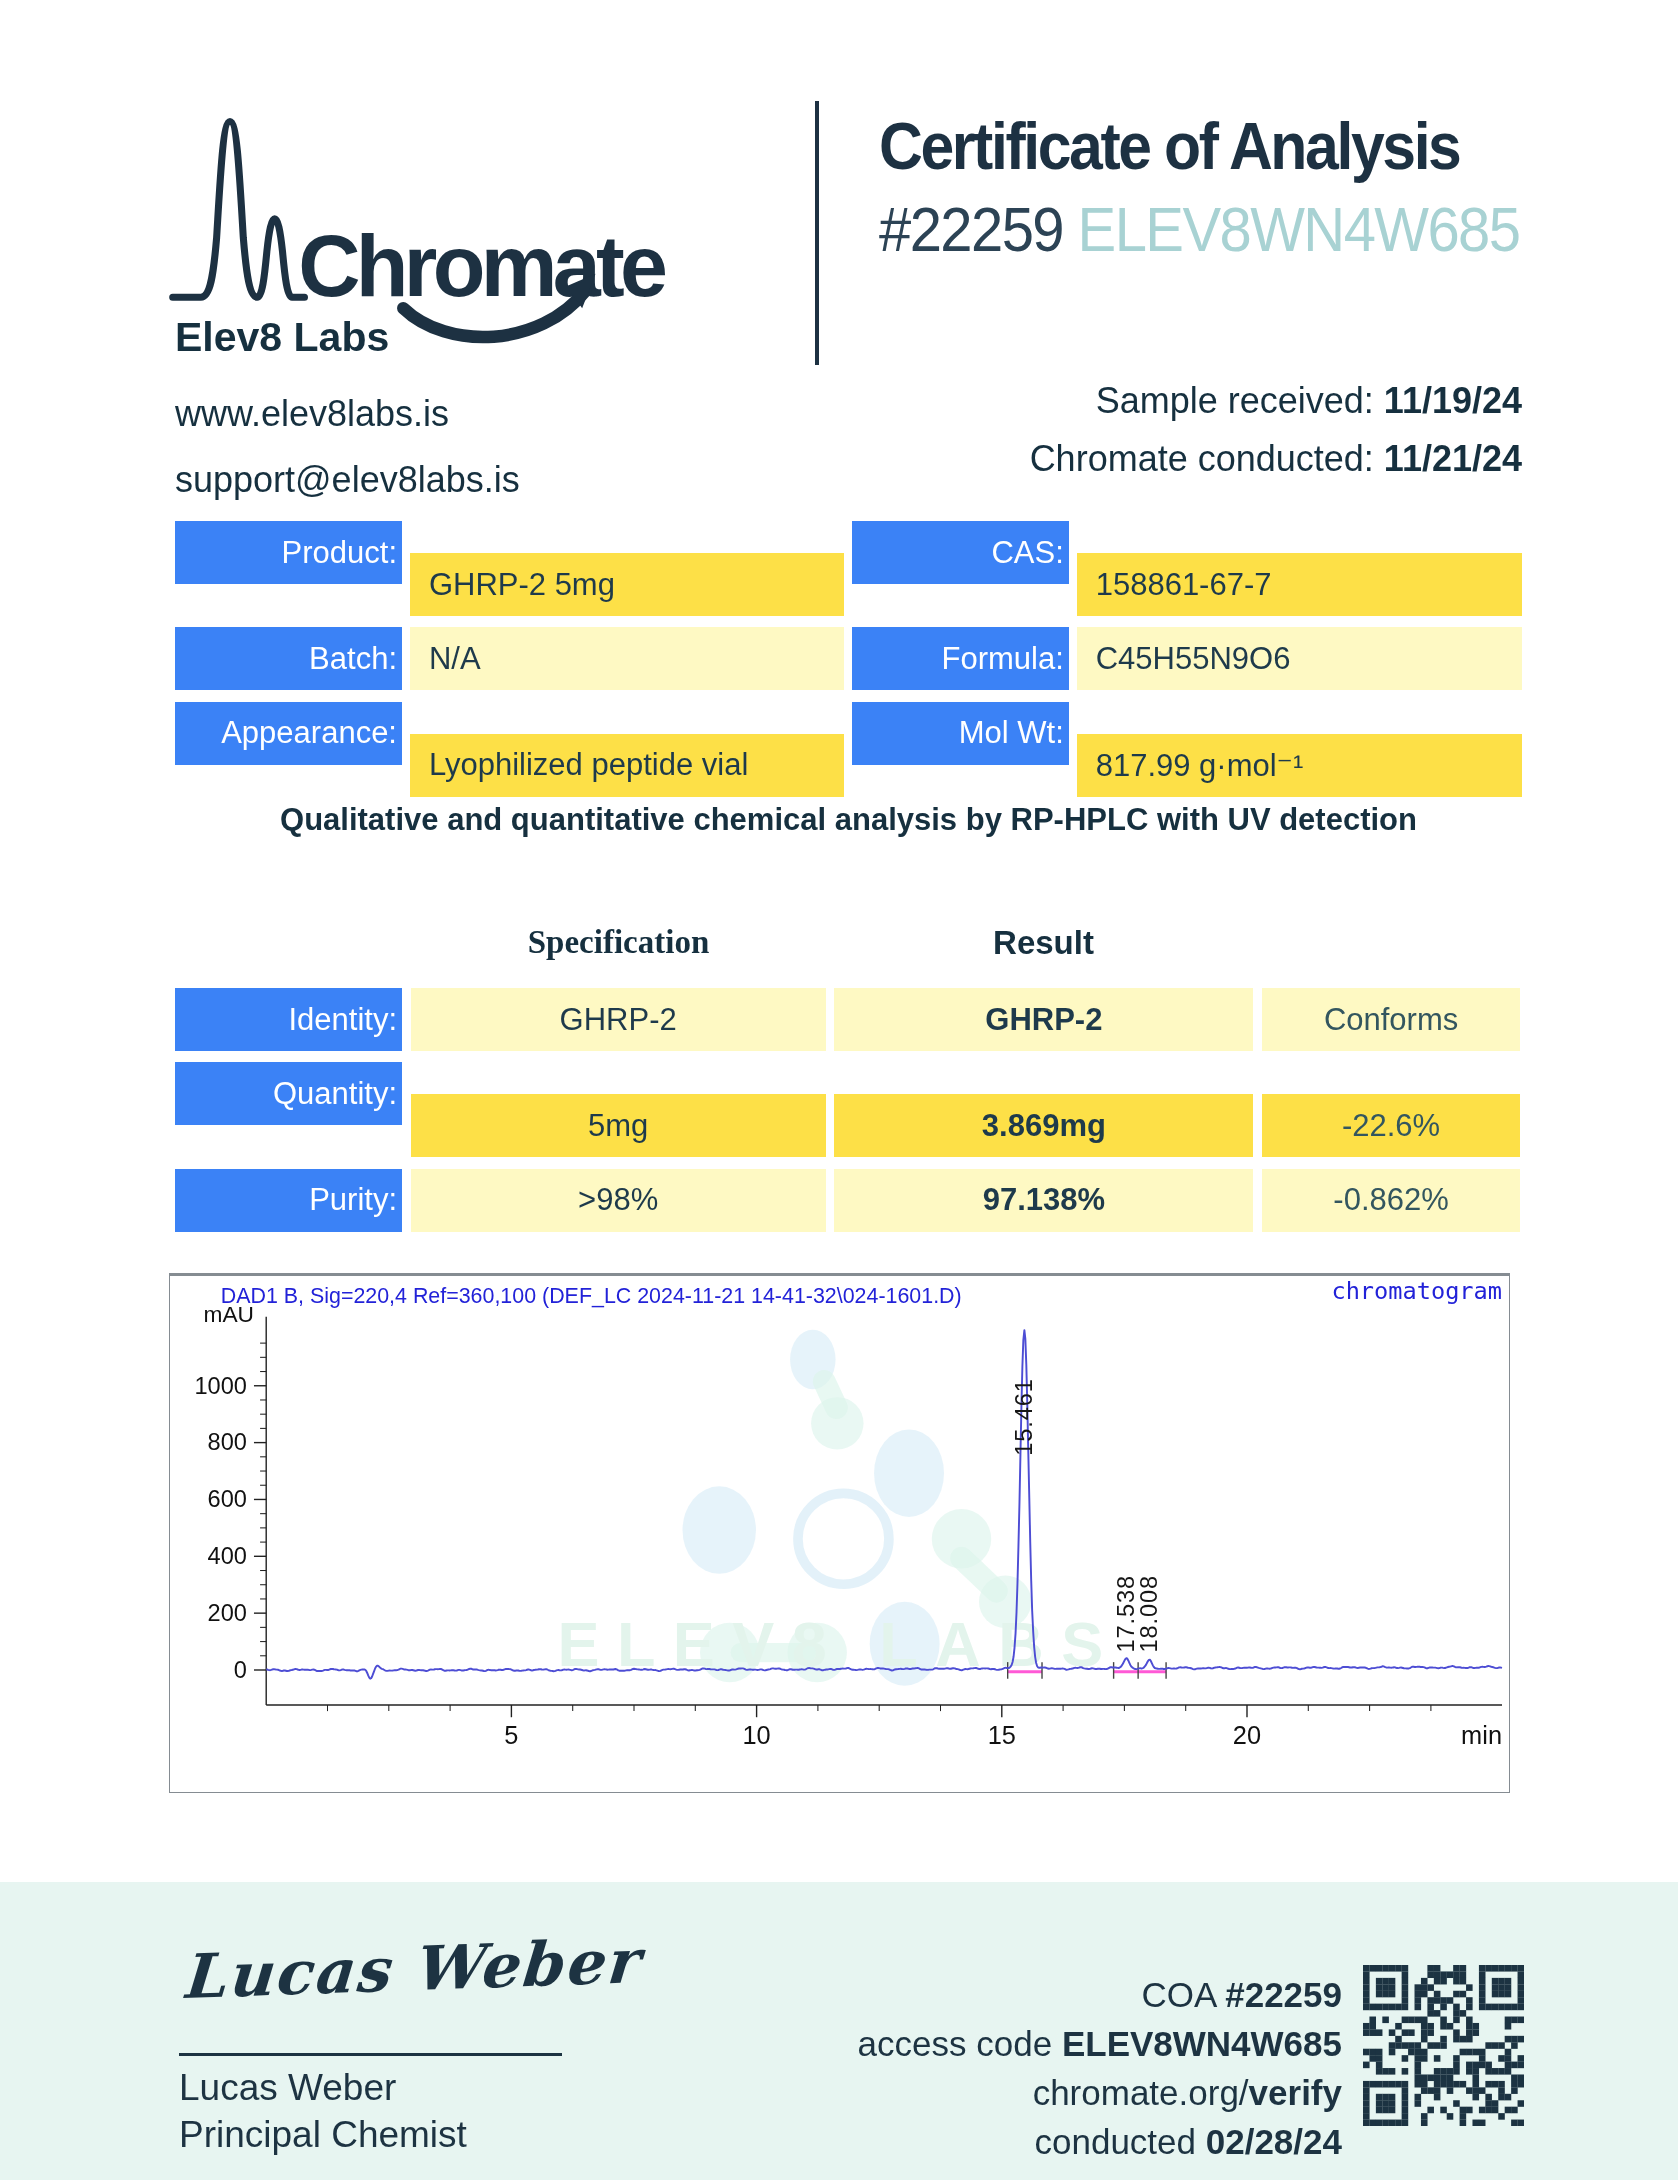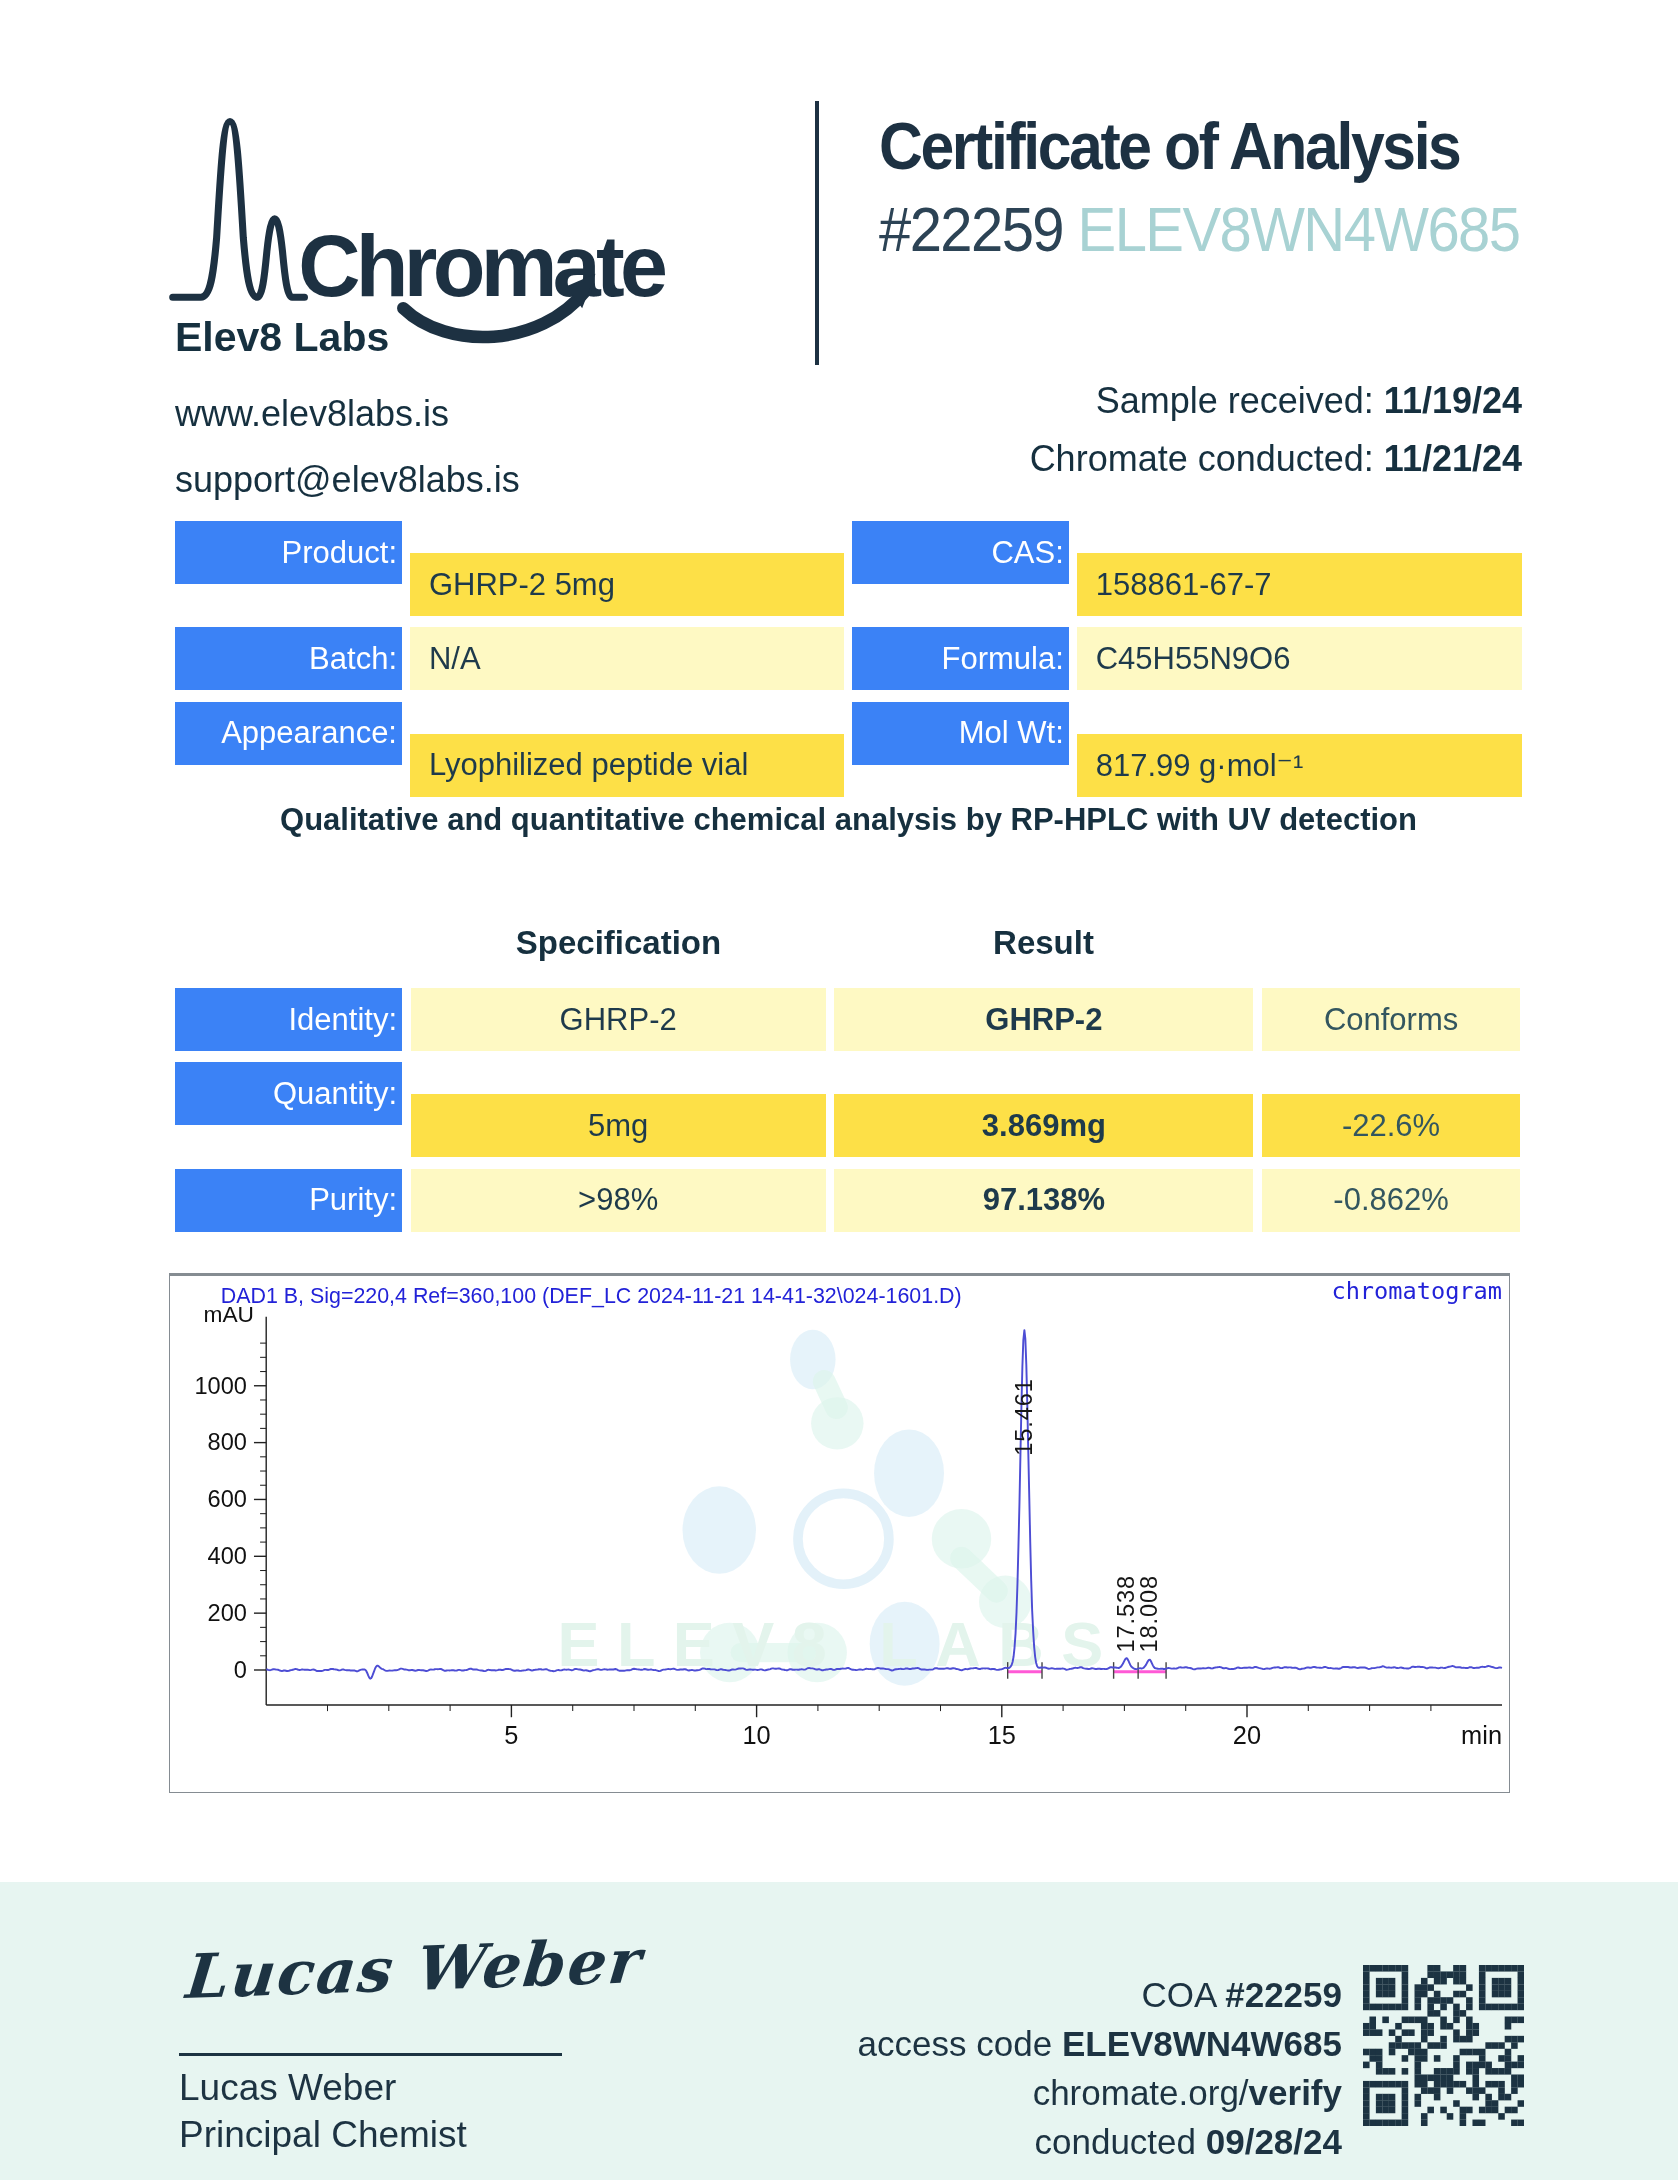--- a/index.html
+++ b/index.html
@@ -32,21 +32,21 @@
   .cell{height:63px;display:flex;align-items:center;font-size:31px;}
   .lbl{background:#3b82f6;color:#ffffff;justify-content:flex-end;padding-right:5px;box-sizing:border-box;}
   .val{color:#1e3a4b;padding-left:19px;box-sizing:border-box;}
   .cen{justify-content:center;padding-left:0;}
   .tintA{background:#fde047;margin-top:32px;}
   .tintB{background:#fef9c3;}
   .delta{color:#33565f;}
 
   .note{left:175px;top:802px;width:1347px;text-align:center;font-size:31px;font-weight:600;color:#16303f;}
   .rhead{top:924px;font-size:33px;font-weight:bold;text-align:center;color:#16303f;}
-  .rhead.spec{left:411px;width:415px;}
+  .rhead.spec{left:411px;width:415px;font-family:Liberation Serif, serif;}
   .rhead.res{left:834px;width:419px;}
 
   
   .chart{left:169px;top:1273px;width:1341px;height:520px;background:#ffffff;
     border:1.7px solid #858c92;border-top-width:3.5px;box-sizing:border-box;}
   .chart svg{display:block;width:100%;height:100%;}
 
   
   .footer{left:0;top:1882px;width:1679px;height:298px;background:#e7f5f1;}
   .sig-script{left:183px;top:1941px;font-family:"DejaVu Serif","Liberation Serif",serif;
@@ -237,21 +237,21 @@
   </div>
   <div>
     <span>access code</span>
     <span> </span><span class="b">ELEV8WN4W685</span>
   </div>
   <div>
     <span>chromate.org/</span><span class="b">verify</span>
   </div>
   <div>
     <span>conducted</span>
-    <span> </span><span class="b">09/28/24</span>
+    <span> </span><span class="b">02/28/24</span>
   </div>
 </div>
 
 <svg class="abs qr" id="qr" viewBox="0 0 25 25">
     <rect x="0" y="0" width="1.02" height="1.02" fill="#1c3342"></rect>
     <rect x="1" y="0" width="1.02" height="1.02" fill="#1c3342"></rect>
     <rect x="2" y="0" width="1.02" height="1.02" fill="#1c3342"></rect>
     <rect x="3" y="0" width="1.02" height="1.02" fill="#1c3342"></rect>
     <rect x="4" y="0" width="1.02" height="1.02" fill="#1c3342"></rect>
     <rect x="5" y="0" width="1.02" height="1.02" fill="#1c3342"></rect>

